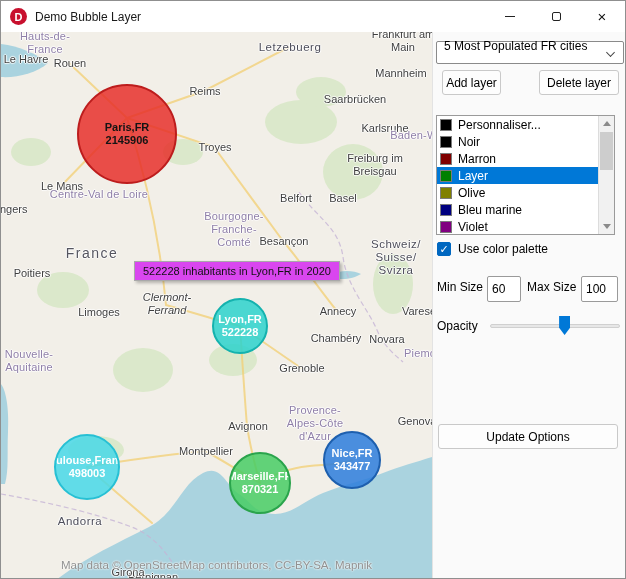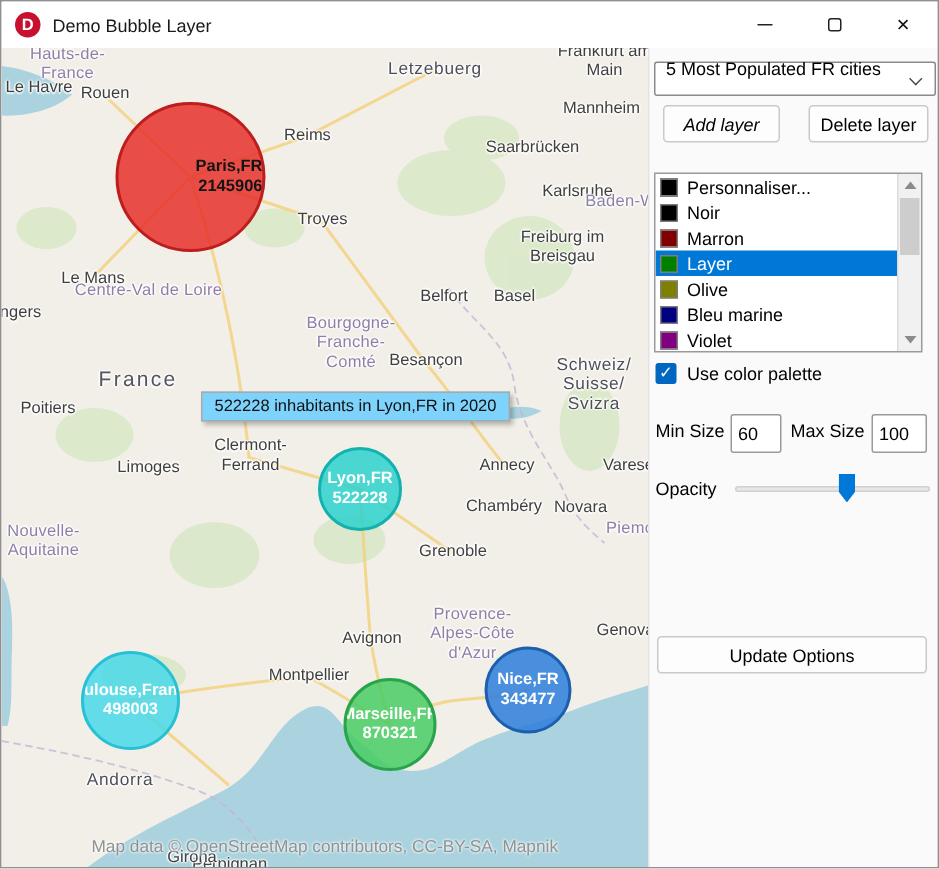--- a/index.html
+++ b/index.html
@@ -29,34 +29,34 @@
   .maplabel.city { font-size: 11px; color: #3f3f3f; }
   .maplabel.region { font-size: 11px; color: #8f7fa8; letter-spacing: .2px; }
   .maplabel.country { font-size: 11.5px; color: #4e4e5a; letter-spacing: .5px; }
   .maplabel.country-large { font-size: 14px; color: #55555f; letter-spacing: 1.5px; }
   
   .bubble { position: absolute; border-radius: 50%; border: 2px solid; overflow: hidden; z-index: 5;
     display: flex; flex-direction: column; align-items: center; justify-content: center;
     font-size: 11px; font-weight: bold; line-height: 13px; text-align: center; }
   .bubble-name, .bubble-value { white-space: nowrap; }
   
-  .tooltip { position: absolute; left: 133px; top: 229px; z-index: 8; background: #7dd3fc; border: 1px solid #a9a9a9;
+  .tooltip { position: absolute; left: 133px; top: 229px; z-index: 8; background: #d946ef; border: 1px solid #a9a9a9;
     box-shadow: 2px 2px 3px rgba(0,0,0,.25); font-size: 11px; color: #111; padding: 3px 8px; white-space: nowrap; }
   .attribution { position: absolute; left: 50%; transform: translateX(-50%); bottom: 7px; z-index: 9;
     font-size: 11.5px; color: #919191; white-space: nowrap; text-shadow: 0 0 2px #fff, 0 0 2px #fff; }
   
   .panel { flex: 1; position: relative; background: #fafafa; border-left: 1px solid #e3e3e3; font-size: 12px; color: #000; }
   .combo { position: absolute; left: 3px; top: 9px; width: 188px; height: 23px; background: #fff;
     border: 1px solid #8a8a8a; border-radius: 2px; display: flex; align-items: center; padding: 0 22px 14px 7px; cursor: default; }
   .combo-text { font-size: 12px; white-space: nowrap; overflow: hidden; }
   .combo-arrow { position: absolute; right: 9px; top: 7px; width: 7px; height: 7px;
     border-right: 1.5px solid #444; border-bottom: 1.5px solid #444; transform: rotate(45deg) scale(.9); }
   .btn { position: absolute; background: #fdfdfd; border: 1px solid #c9c9c9; border-radius: 3px;
     font-family: "Liberation Sans", sans-serif; font-size: 12px; color: #000; cursor: default; }
-  .btn.add { left: 9px; top: 38px; width: 78px; height: 25px; font-style: italic; }
+  .btn.add { left: 9px; top: 38px; width: 59px; height: 25px; }
   .btn.del { left: 106px; top: 38px; width: 80px; height: 25px; }
   .btn.update { left: 5px; top: 392px; width: 180px; height: 25px; }
   .listbox { position: absolute; left: 3px; top: 83px; width: 179px; height: 120px; background: #fff;
     border: 1px solid #9a9a9a; display: flex; overflow: hidden; }
   .listbox .items { flex: 1; overflow: hidden; }
   .palette-item { height: 17px; display: flex; align-items: center; padding-left: 3px; cursor: default; }
   .palette-item.selected { background: #0078d7; color: #fff; }
   .swatch { width: 12px; height: 12px; border: 1px solid #7c7c7c; margin-right: 6px; flex: 0 0 12px; }
   .plabel { font-size: 12px; white-space: nowrap; }
   .scrollbar { flex: 0 0 16px; background: #f1f1f1; border-left: 1px solid #dcdcdc; position: relative; }
@@ -177,21 +177,21 @@
           <div class="maplabel city" style="left: 9px; top: 177px;">Angers</div>
           <div class="maplabel region" style="left: 233px; top: 197px;">Bourgogne-
 Franche-
 Comté</div>
           <div class="maplabel city" style="left: 283px; top: 209px;">Besançon</div>
           <div class="maplabel country-large" style="left: 91px; top: 221px;">France</div>
           <div class="maplabel country" style="left: 395px; top: 225px;">Schweiz/
 Suisse/
 Svizra</div>
           <div class="maplabel city" style="left: 31px; top: 241px;">Poitiers</div>
-          <div class="maplabel city" style="left: 166px; top: 272px;">Clermont-
+          <div class="maplabel city" style="left: 166px; top: 272px; font-style: italic;">Clermont-
 Ferrand</div>
           <div class="maplabel city" style="left: 98px; top: 280px;">Limoges</div>
           <div class="maplabel city" style="left: 337px; top: 279px;">Annecy</div>
           <div class="maplabel city" style="left: 418px; top: 279px;">Varese</div>
           <div class="maplabel city" style="left: 335px; top: 306px;">Chambéry</div>
           <div class="maplabel city" style="left: 386px; top: 307px;">Novara</div>
           <div class="maplabel region" style="left: 403px; top: 321px; margin-left: 24px;">Piemonte</div>
           <div class="maplabel region" style="left: 28px; top: 329px;">Nouvelle-
 Aquitaine</div>
           <div class="maplabel city" style="left: 301px; top: 336px;">Grenoble</div>
@@ -199,21 +199,21 @@
 Alpes-Côte
 d'Azur</div>
           <div class="maplabel city" style="left: 247px; top: 394px;">Avignon</div>
           <div class="maplabel city" style="left: 416px; top: 389px;">Genova</div>
           <div class="maplabel city" style="left: 205px; top: 419px;">Montpellier</div>
           <div class="maplabel country" style="left: 79px; top: 489px;">Andorra</div>
           <div class="maplabel city" style="left: 152px; top: 498px; margin-top: 47px;">Perpignan</div>
           <div class="maplabel city" style="left: 127px; top: 540px;">Girona</div>
         </div>
       <div id="bubbles">
-          <div class="bubble" style="left: 76px; top: 36px; height: 100px; width: 100px; background: rgba(230, 42, 36, 0.82); border-color: rgb(189, 29, 29); color: rgb(20, 20, 20); align-items: flex-end;">
+          <div class="bubble" style="left: 76px; top: 52px; height: 100px; width: 100px; background: rgba(230, 42, 36, 0.82); border-color: rgb(189, 29, 29); color: rgb(20, 20, 20);">
             <div class="bubble-name">Paris,FR</div>
             <div class="bubble-value">2145906</div>
           </div>
           <div class="bubble" style="left: 211px; top: 266px; height: 56px; width: 56px; background: rgba(45, 210, 205, 0.85); border-color: rgb(20, 178, 174); color: rgb(255, 255, 255);">
             <div class="bubble-name">Lyon,FR</div>
             <div class="bubble-value">522228</div>
           </div>
           <div class="bubble" style="left: 53px; top: 402px; height: 66px; width: 66px; background: rgba(72, 216, 232, 0.85); border-color: rgb(39, 192, 212); color: rgb(255, 255, 255);">
             <div class="bubble-name">Toulouse,France</div>
             <div class="bubble-value">498003</div>

